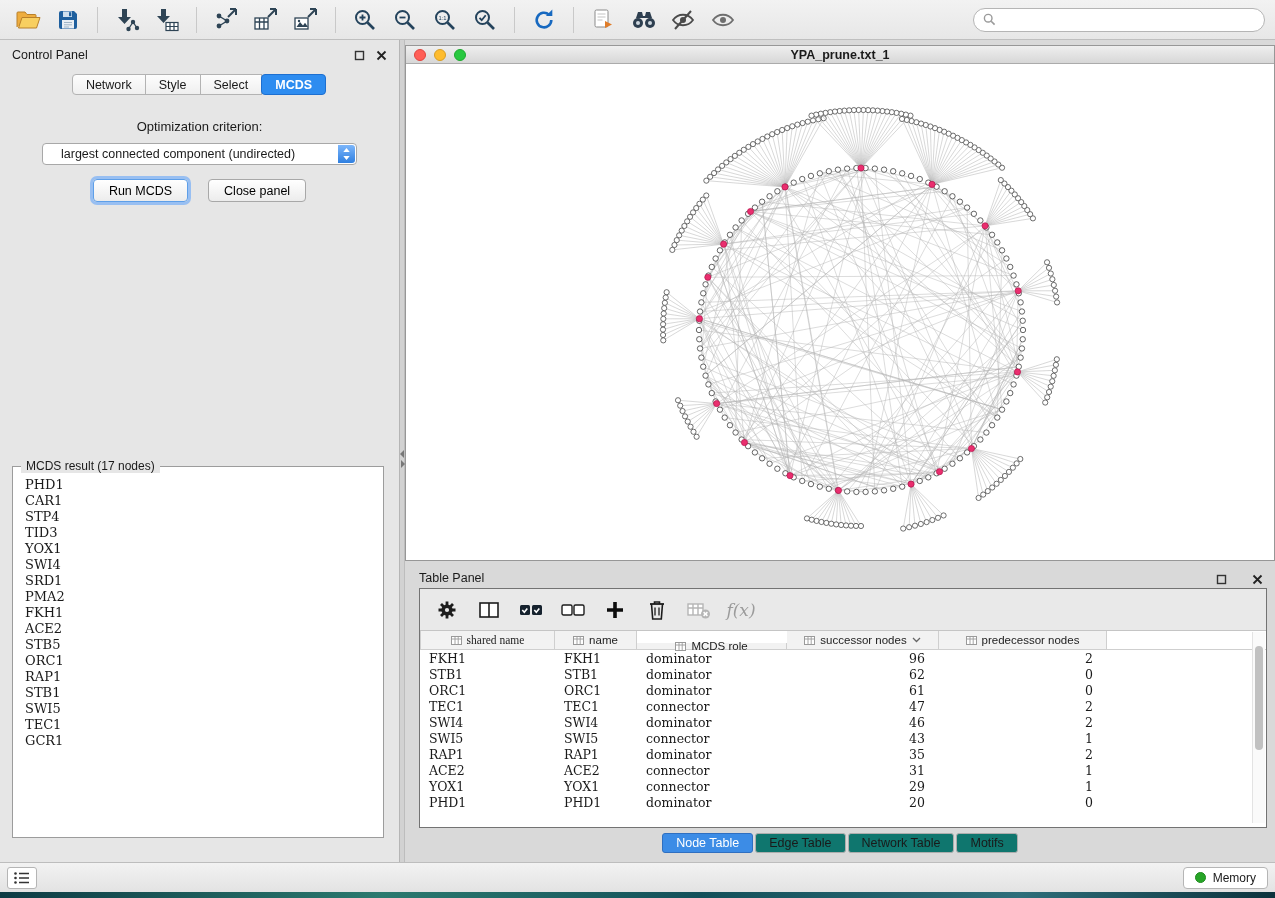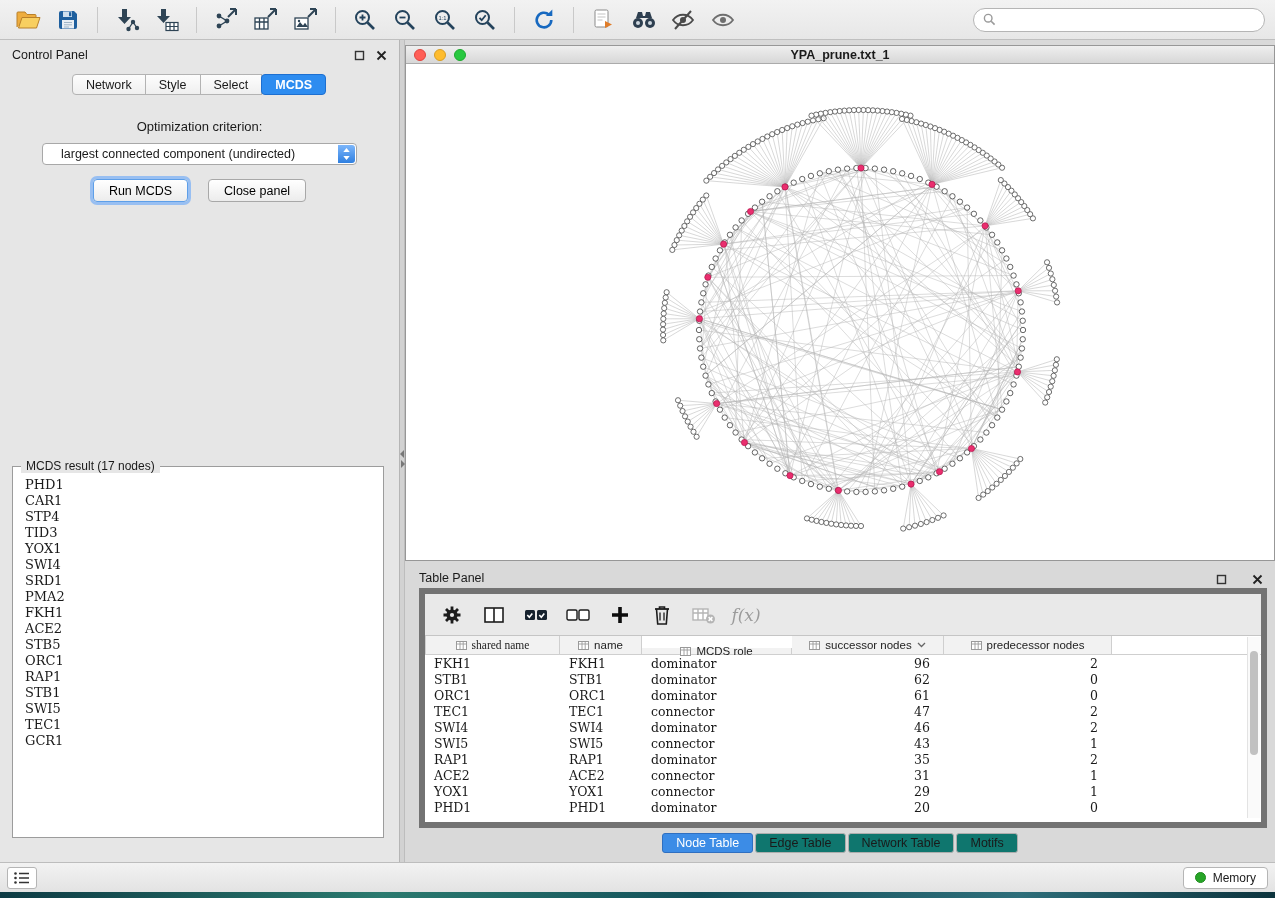--- a/index.html
+++ b/index.html
@@ -46,21 +46,21 @@
   .lights{position:absolute;left:8px;top:3px;display:flex;gap:8px}
   .light{width:12px;height:12px;border-radius:50%;cursor:pointer}
   .light.red{background:#ff5f57;border:1px solid #e0443e}
   .light.yellow{background:#febc2e;border:1px solid #d89e24}
   .light.green{background:#28c840;border:1px solid #1da92f}
   .netcanvas{flex:1;background:#fff;display:block}
 
   
   .tp-title{height:24px;display:flex;align-items:flex-end;padding:6px 12px 0 14px;font-size:12.5px;gap:24px}
   .tp-title .lbl{flex:1}
-  .tpanel{margin:3px 8px 0 14px;border:6px solid #737373;height:240px;background:#fff;position:relative;overflow:hidden}
+  .tpanel{margin:3px 8px 0 14px;border:1px solid #737373;height:240px;background:#fff;position:relative;overflow:hidden}
   .tp-toolbar{height:42px;background:#e9e9e9;border-bottom:1px solid #c5c5c5;display:flex;align-items:center;padding:0 14px;gap:16px}
   .ticon{width:26px;height:26px;display:flex;align-items:center;justify-content:center;cursor:pointer}
   .fx{font-family:"DejaVu Serif",serif;font-style:italic;color:#9b9b9b;font-size:17px}
   .thead{display:flex;height:19px;border-bottom:1px solid #cfcfcf}
   .th{display:flex;align-items:center;justify-content:center;gap:5px;background:#f2f2f2;border-right:1px solid #cfcfcf;font-size:11.5px;color:#222;cursor:pointer;flex:none}
   .th:first-child{border-left:1px solid #cfcfcf}
   .trow{display:flex;height:16px;align-items:center;cursor:default}
   .td{font-family:"DejaVu Serif",serif;font-size:12.5px;padding-left:9px;flex:none;white-space:nowrap}
   .td.num{text-align:right;padding-left:0;padding-right:14px}
   .vscroll{position:absolute;right:1px;top:43px;bottom:4px;width:13px;background:#fafafa;border-left:1px solid #e3e3e3}

